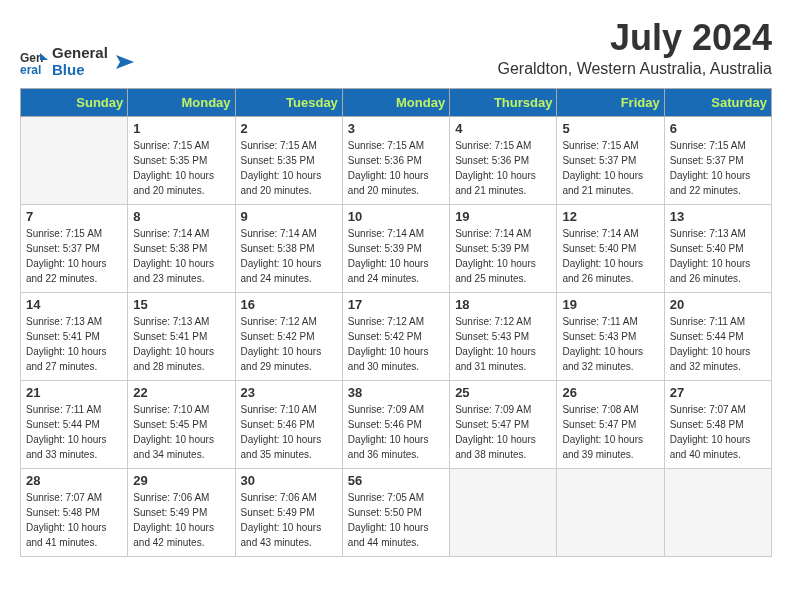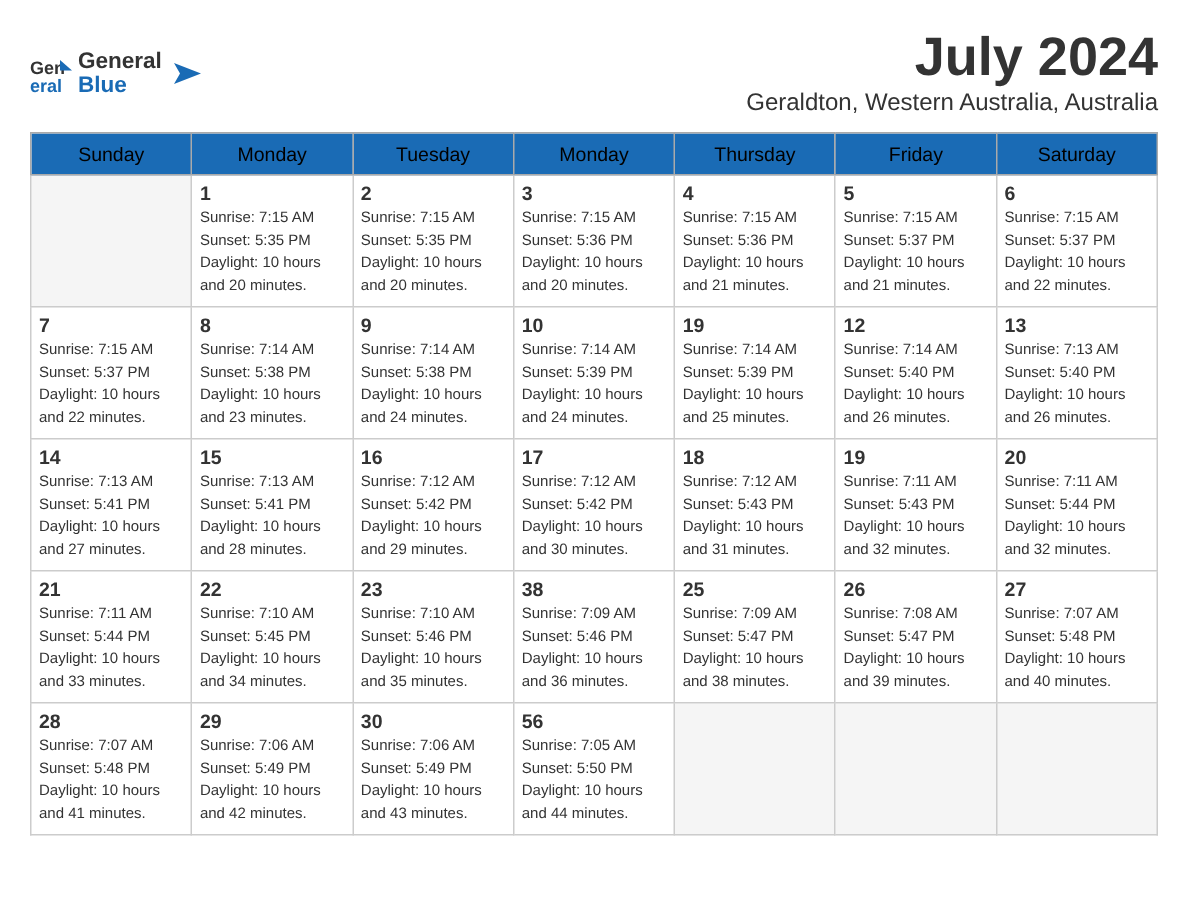--- a/index.html
+++ b/index.html
@@ -6,21 +6,21 @@
     body {
       font-family: Arial, sans-serif;
       background: #fff;
       width: 792px;
       min-height: 612px;
       padding: 20px;
     }
     .header {
       display: flex;
       justify-content: space-between;
-      align-items: center;
+      align-items: flex-end;
       margin-bottom: 10px;
     }
     .logo {
       display: flex;
       align-items: center;
       gap: 4px;
     }
     .logo-icon {
       width: 28px;
       height: 28px;
@@ -39,25 +39,25 @@
       color: #333;
       margin-top: 4px;
     }
     table {
       width: 100%;
       border-collapse: collapse;
       table-layout: fixed;
     }
     th {
       background-color: #1a6bb5;
-      color: #000000;
+      color: #bef264;
       font-size: 13px;
-      font-weight: normal;
+      font-weight: bold;
       padding: 6px 4px;
-      text-align: center;
+      text-align: right;
       border: 1px solid #aaa;
     }
     td {
       vertical-align: top;
       border: 1px solid #ccc;
       padding: 4px 5px;
       font-size: 10.5px;
       color: #333;
       height: 88px;
       background: #fff;

